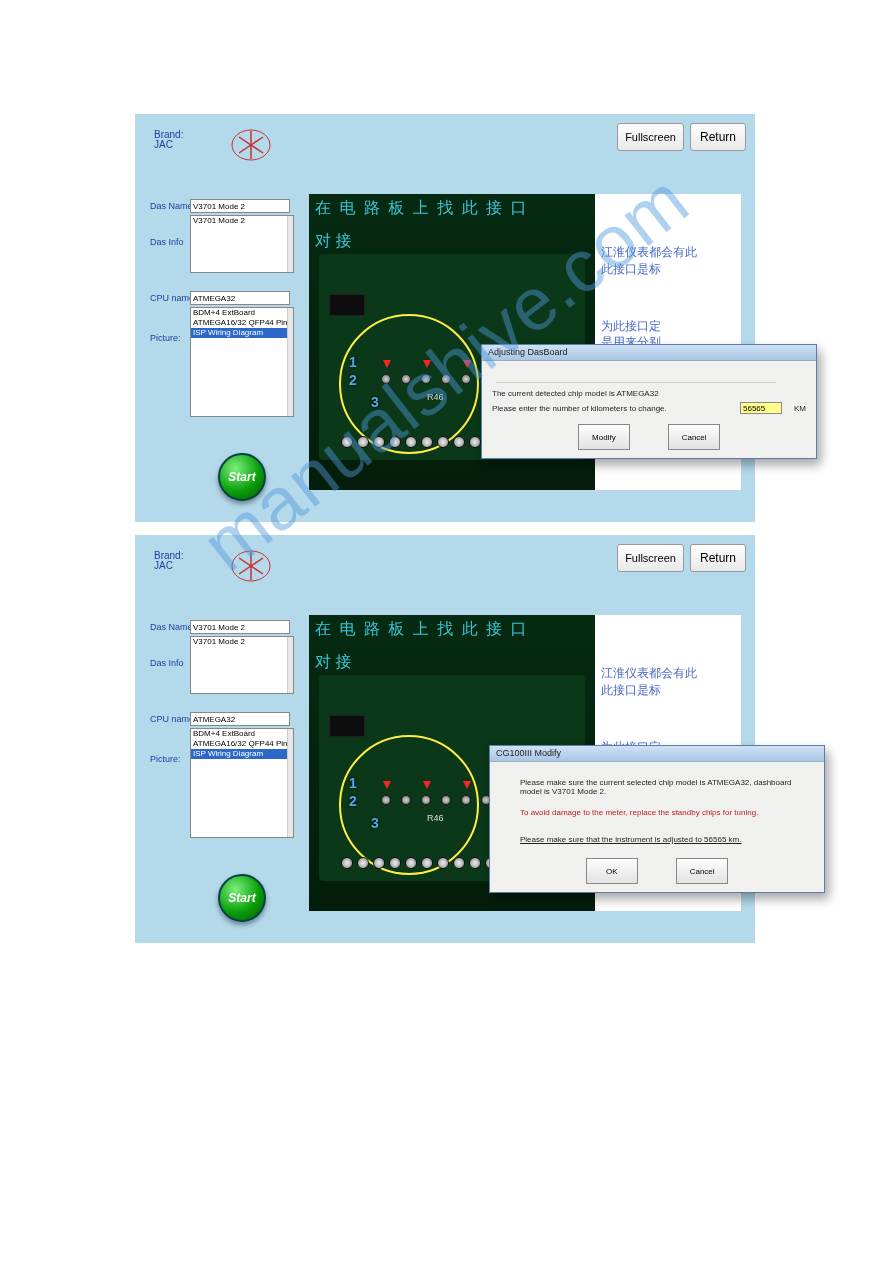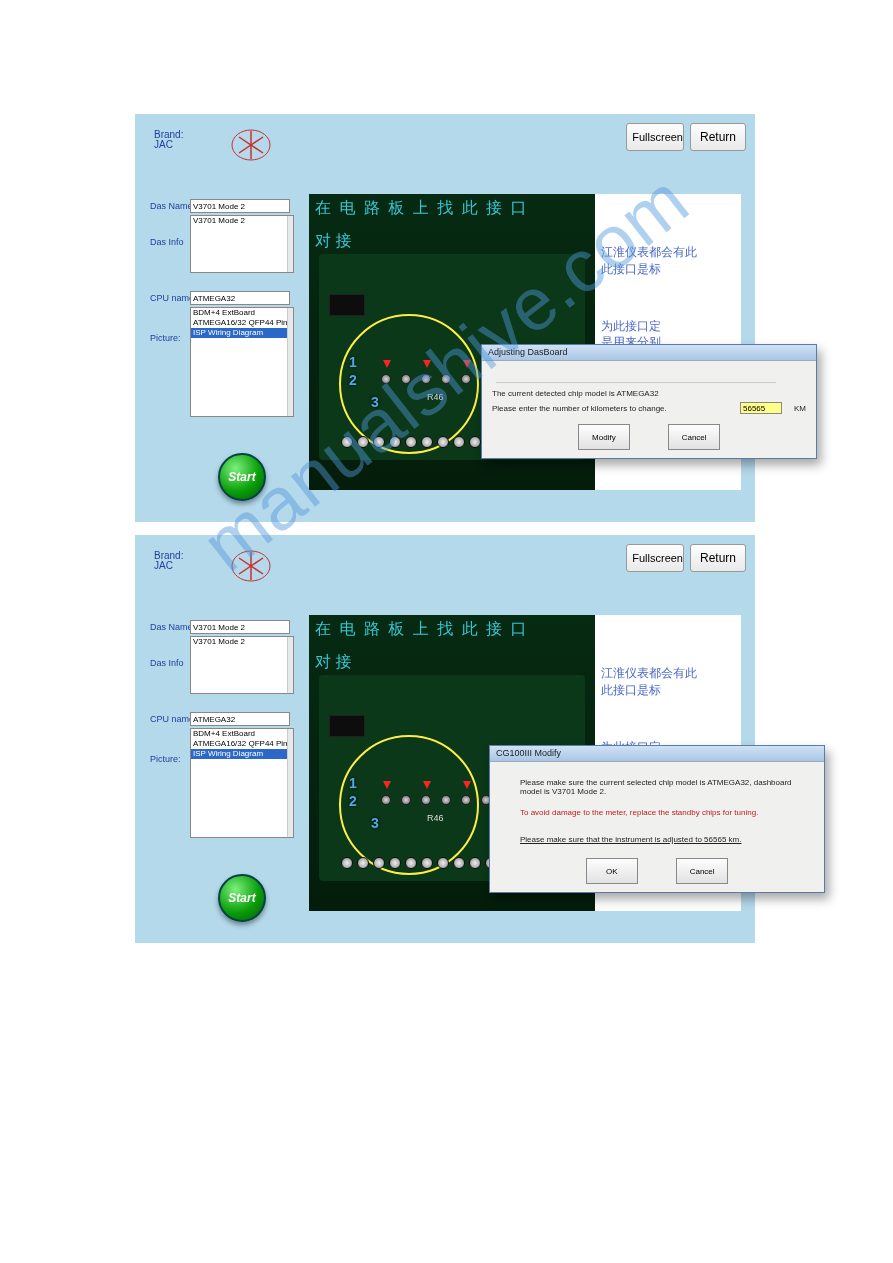--- a/index.html
+++ b/index.html
@@ -7,21 +7,21 @@
   .watermark { position: absolute; left: 150px; top: 330px; font-size: 74px; color: rgba(80,150,220,0.45); transform: rotate(-38deg); pointer-events: none; z-index: 50; font-weight: 400; letter-spacing: 1px; }
   .app { position: absolute; left: 135px; width: 620px; height: 408px; background: #b4d9eb; border: 1px solid #b4d9eb; }
   .app1 { top: 114px; }
   .app2 { top: 535px; }
   .header { position: relative; height: 60px; }
   .brand-label { position: absolute; left: 18px; top: 14px; font-size: 10px; color: #2040a0; }
   .brand-name { position: absolute; left: 18px; top: 24px; font-size: 10px; color: #2040a0; }
   .logo { position: absolute; left: 90px; top: 10px; width: 50px; height: 40px; display:flex; align-items:center; justify-content:center;}
   .logo svg { width: 40px; height: 40px; }
   .btn-fullscreen, .btn-return { position: absolute; top: 8px; height: 28px; font-size: 11px; border-radius: 3px; background: linear-gradient(#fdfdfd,#e9e9e9); border: 1px solid #999; cursor: pointer; }
-  .btn-fullscreen { right: 70px; width: 58px; text-align: right; }
+  .btn-fullscreen { right: 70px; width: 67px; }
   .btn-return { right: 8px; width: 56px; font-size: 12px; font-weight: 500;}
   .left-panel { position: absolute; left: 0; top: 80px; width: 168px; }
   .field-label { position: absolute; font-size: 9px; color: #2040a0; }
   .lbl-dasname { left: 14px; top: 6px; }
   .lbl-dasinfo { left: 14px; top: 42px; }
   .lbl-cpuname { left: 14px; top: 98px; }
   .lbl-picture { left: 14px; top: 138px; }
   .text-input { position: absolute; left: 54px; width: 100px; height: 14px; font-size: 8px; border: 1px solid #888; padding: 1px 2px; background: #fff; }
   .inp-dasname { top: 4px; }
   .inp-cpuname { top: 96px; }

